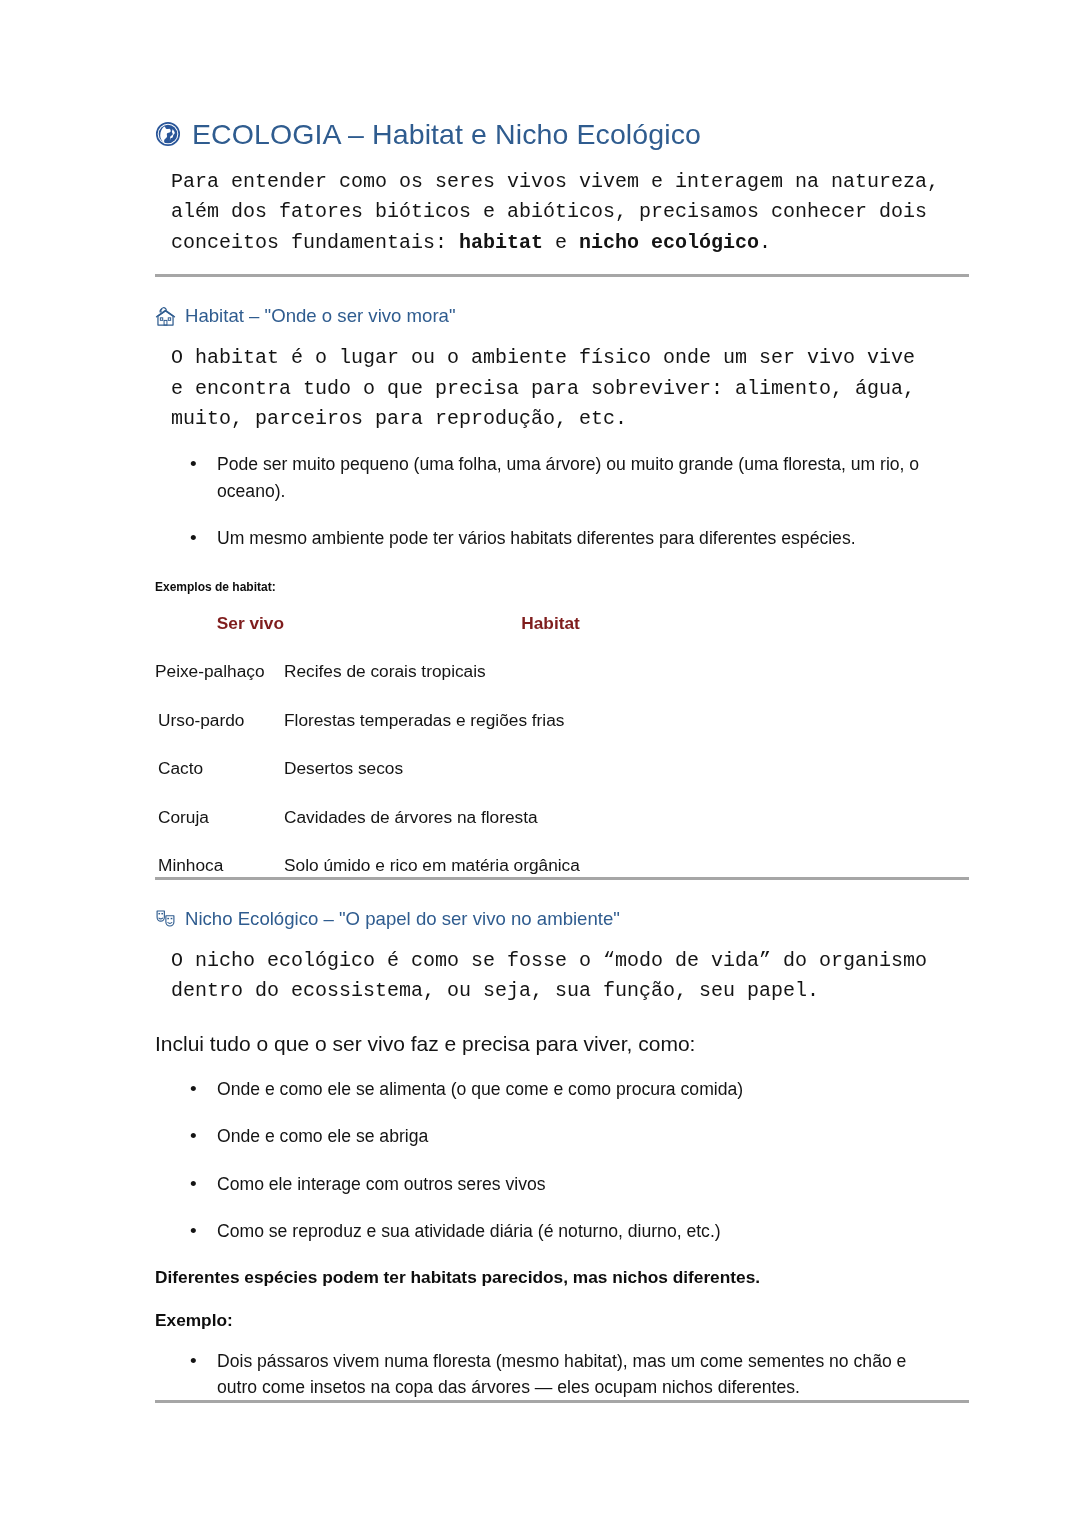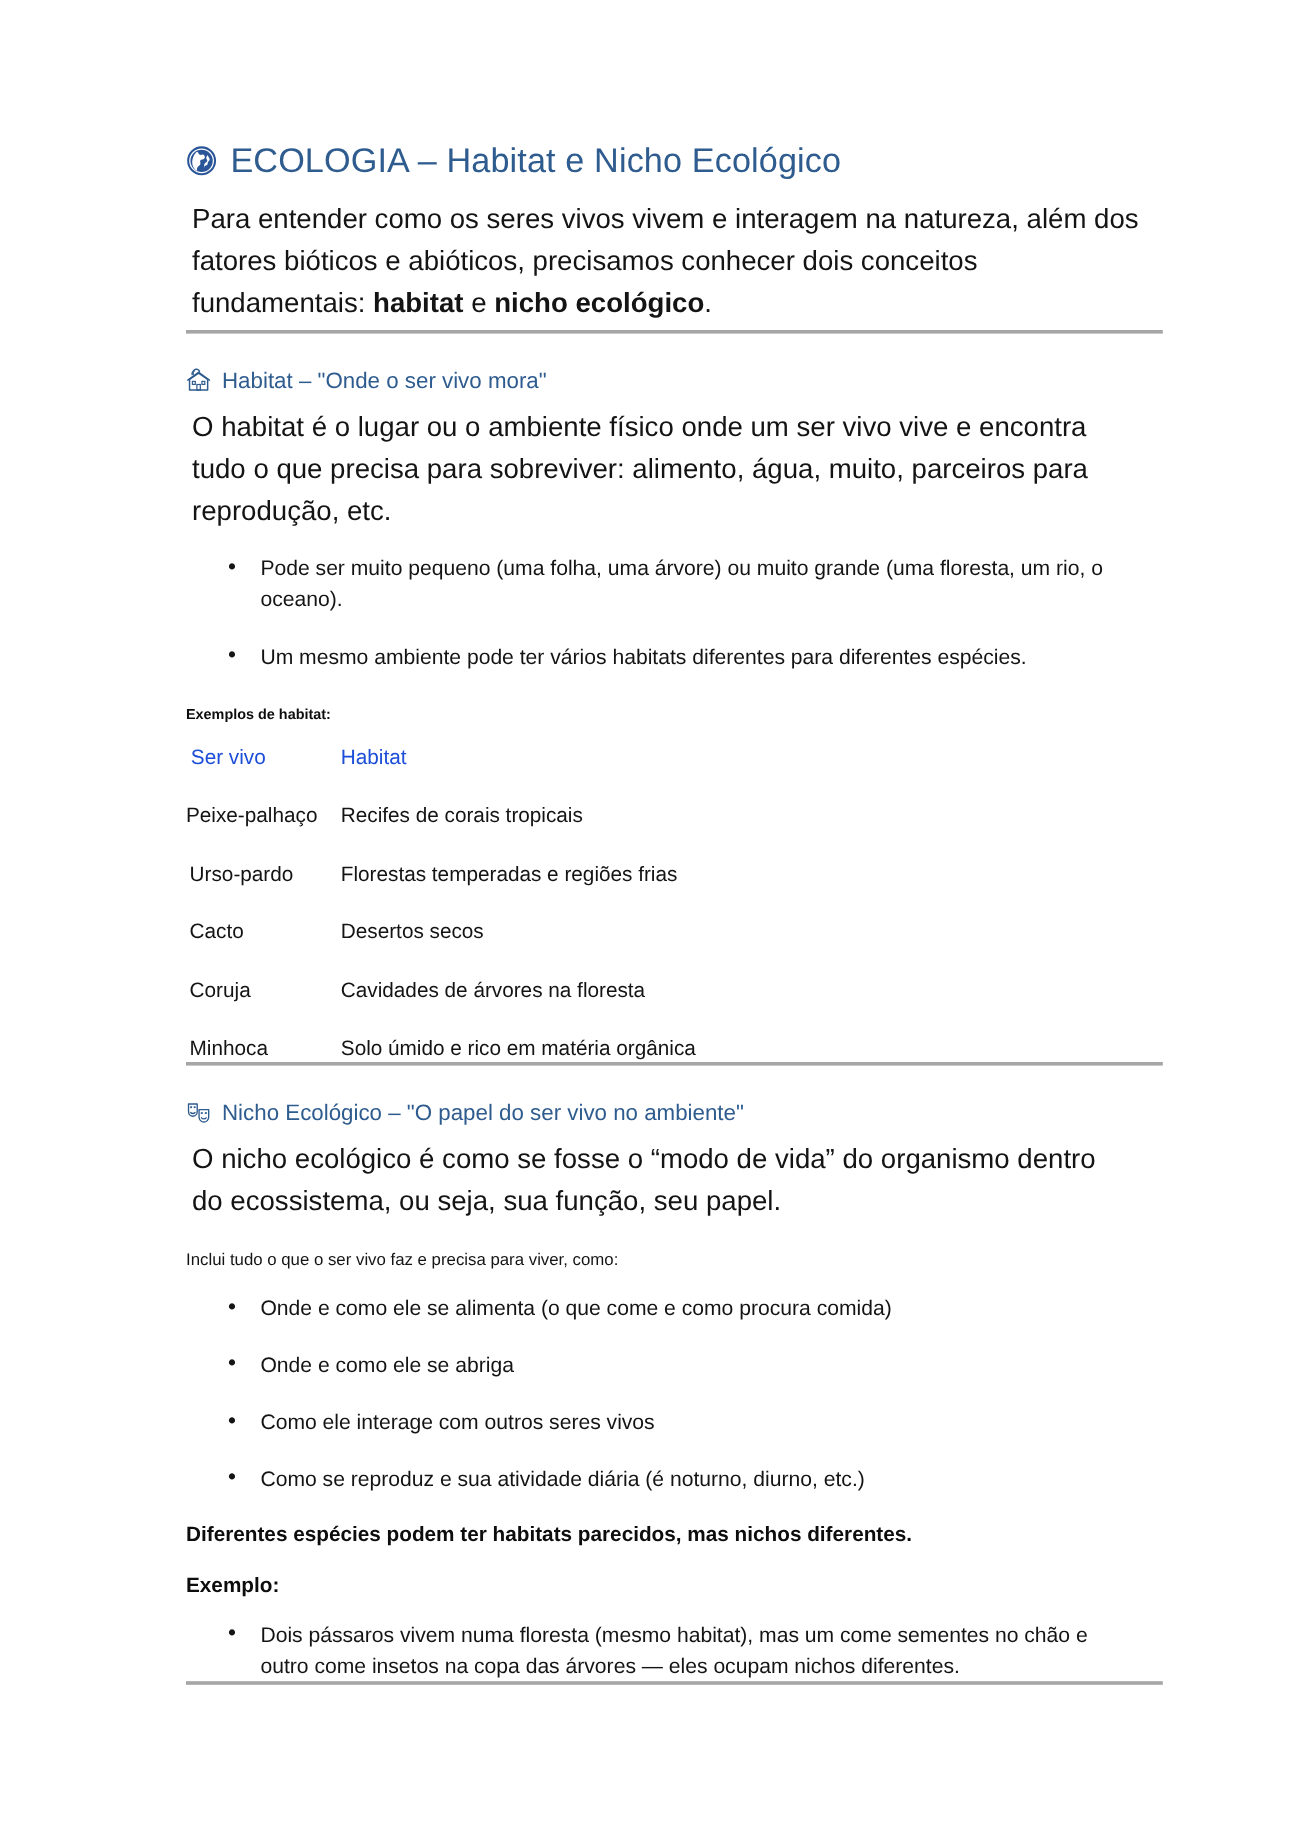--- a/index.html
+++ b/index.html
@@ -41,25 +41,26 @@
 
   .icon {
     flex: 0 0 auto;
     display: inline-block;
     line-height: 0;
   }
   .icon svg { display: block; }
 
   
   p.body-text {
-    margin: 5px;
-    font-size: 23px;
+    margin: 16px;
+    font-size: 20px;
     line-height: 1.52;
     color: #141414;
     max-width: 790px;
+    font-family: Liberation Mono, monospace;
   }
   .bold { font-weight: 700; }
 
   
   hr.divider {
     border: 0;
     height: 3px;
     background: #a6a6a6;
     margin: 0;
   }
@@ -120,44 +121,45 @@
     border: 0;
     padding: 0 0 26px 0;
     text-align: left;
     vertical-align: top;
     font-size: 17.3px;
     line-height: 1.3;
     color: #141414;
     white-space: nowrap;
   }
   table.examples th {
-    font-weight: 400;
-    color: #1d4ed8;
+    font-weight: 700;
+    color: #7f1d1d;
     padding-bottom: 26px;
+    text-align: right;
   }
   table.examples th.c1 { padding-left: 4px; }
   table.examples td.c1 { width: 120px; padding-right: 6px; }
   table.examples th.c2,
   table.examples td.c2 { padding-left: 0; }
   table.examples tr.row-first td.c1 { padding-left: 0; }
   table.examples tr td.c1 { padding-left: 3px; }
   table.examples tr.row-first td.c1 { padding-left: 0; }
   table.examples tbody tr:last-child th,
   table.examples tbody tr:last-child td { padding-bottom: 0; }
 
   
   p.strong-line {
     margin: 22px 0 0 0;
     font-size: 17.3px;
     font-weight: 700;
     color: #0d0d0d;
   }
   p.lead-in {
     margin: 21px 0 0 0;
-    font-size: 14px;
+    font-size: 21px;
     line-height: 1.5;
     color: #141414;
   }
   .section-body { max-width: 790px; }
 </style>
 </head>
 <body>
 
 <div class="page">
 

